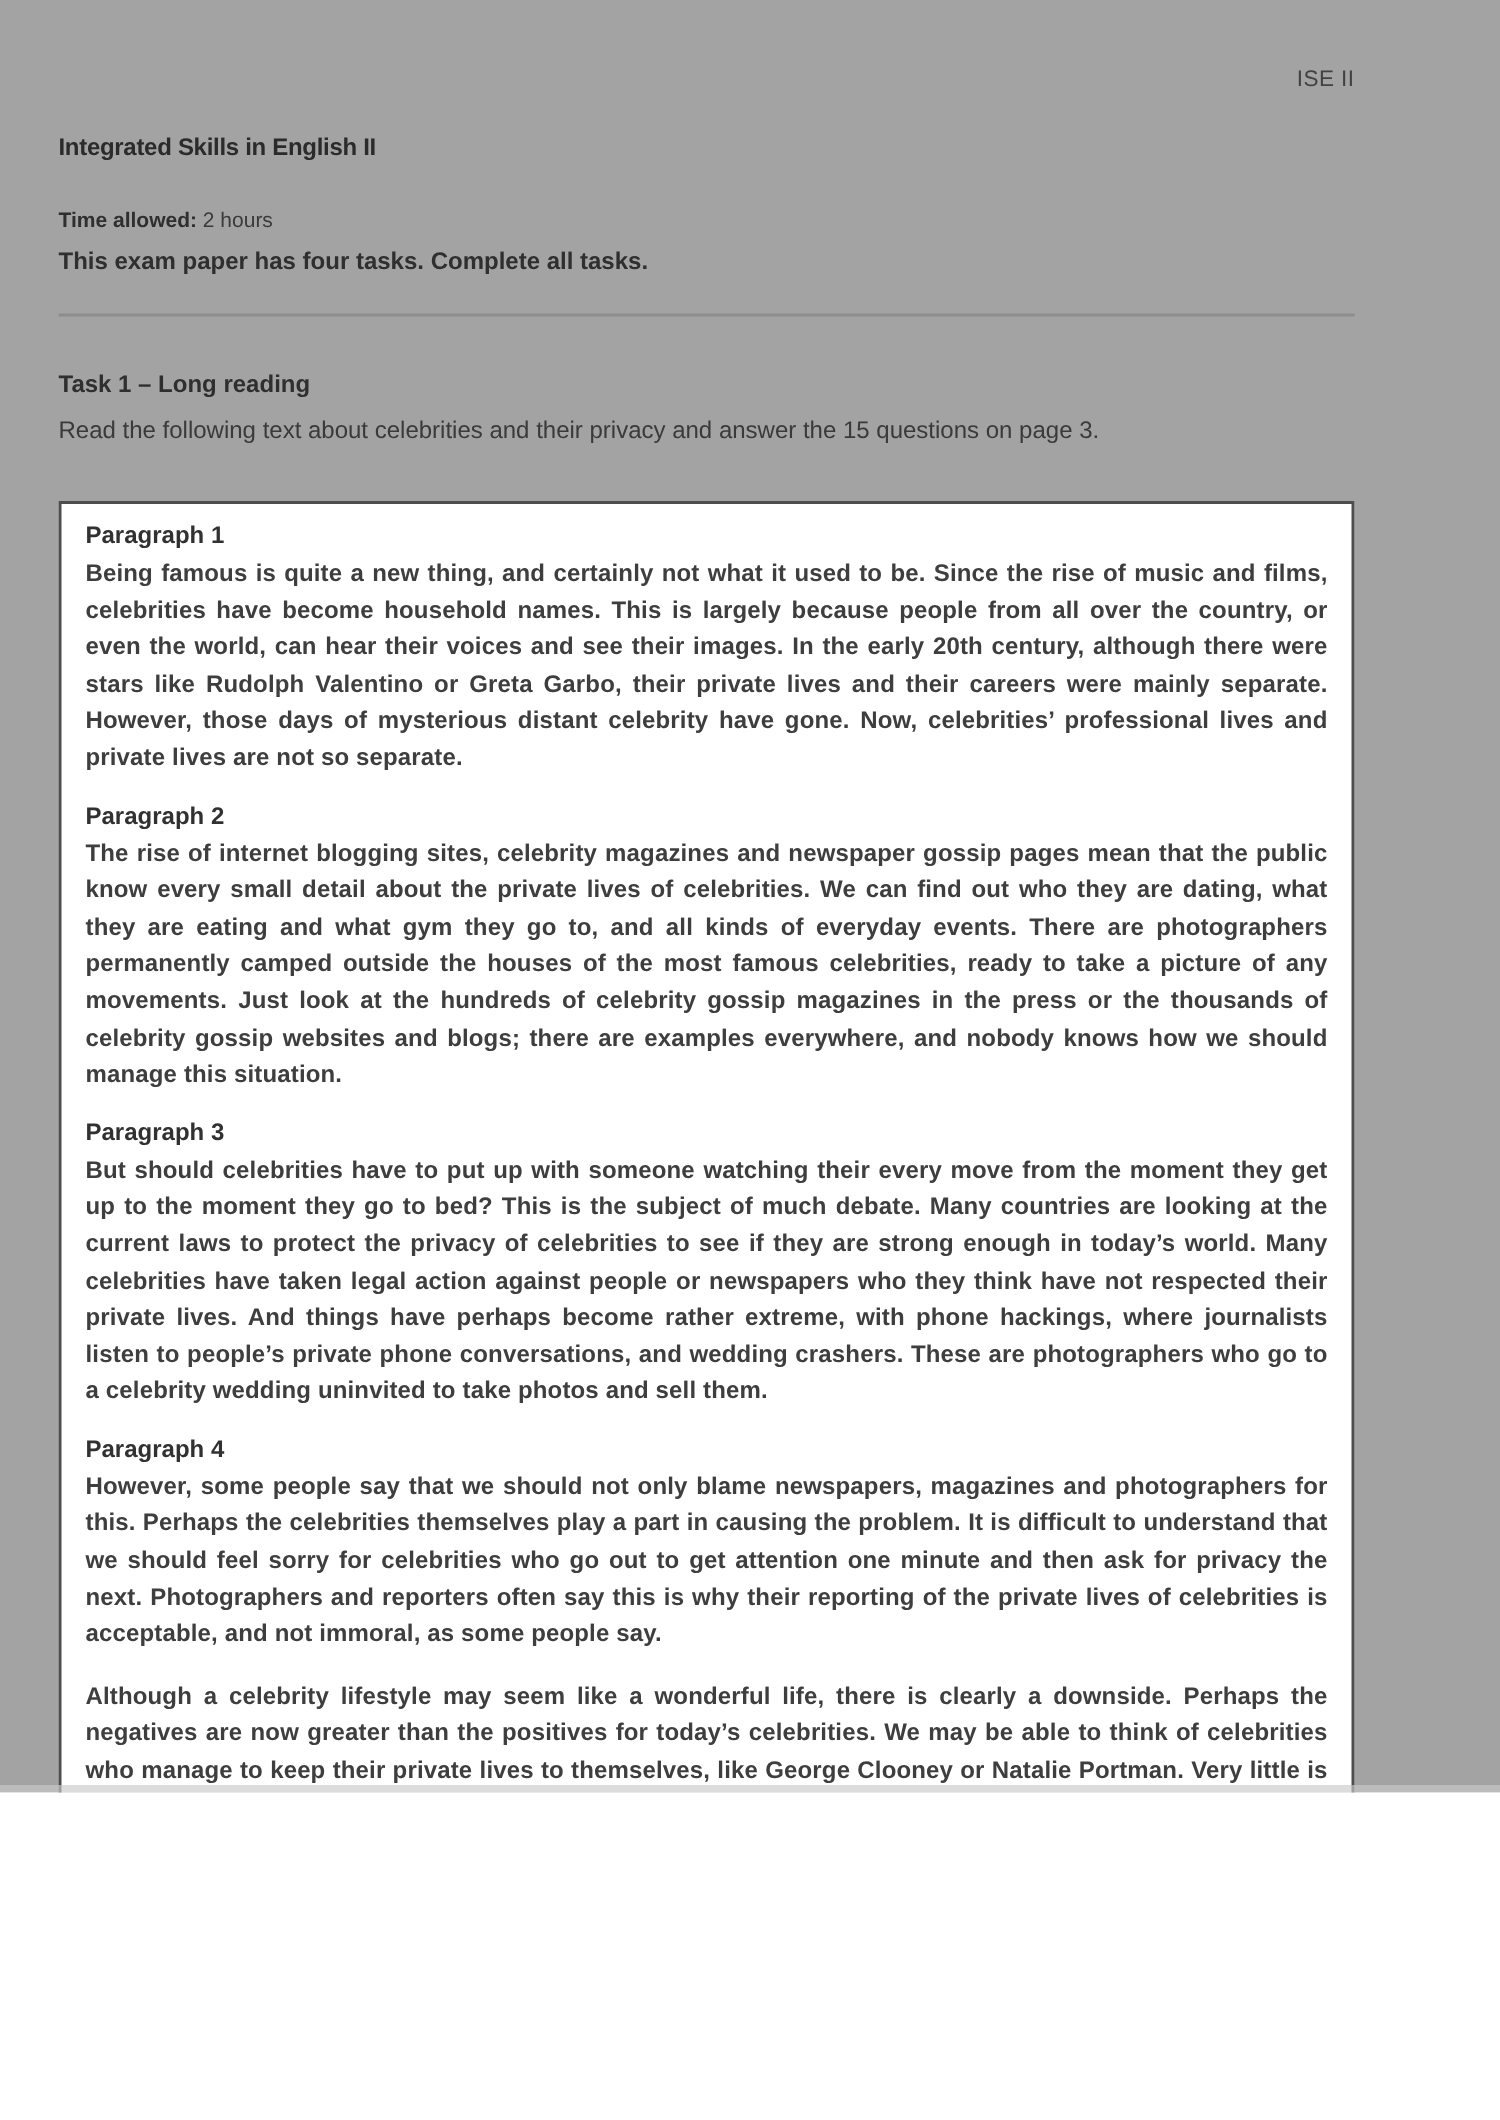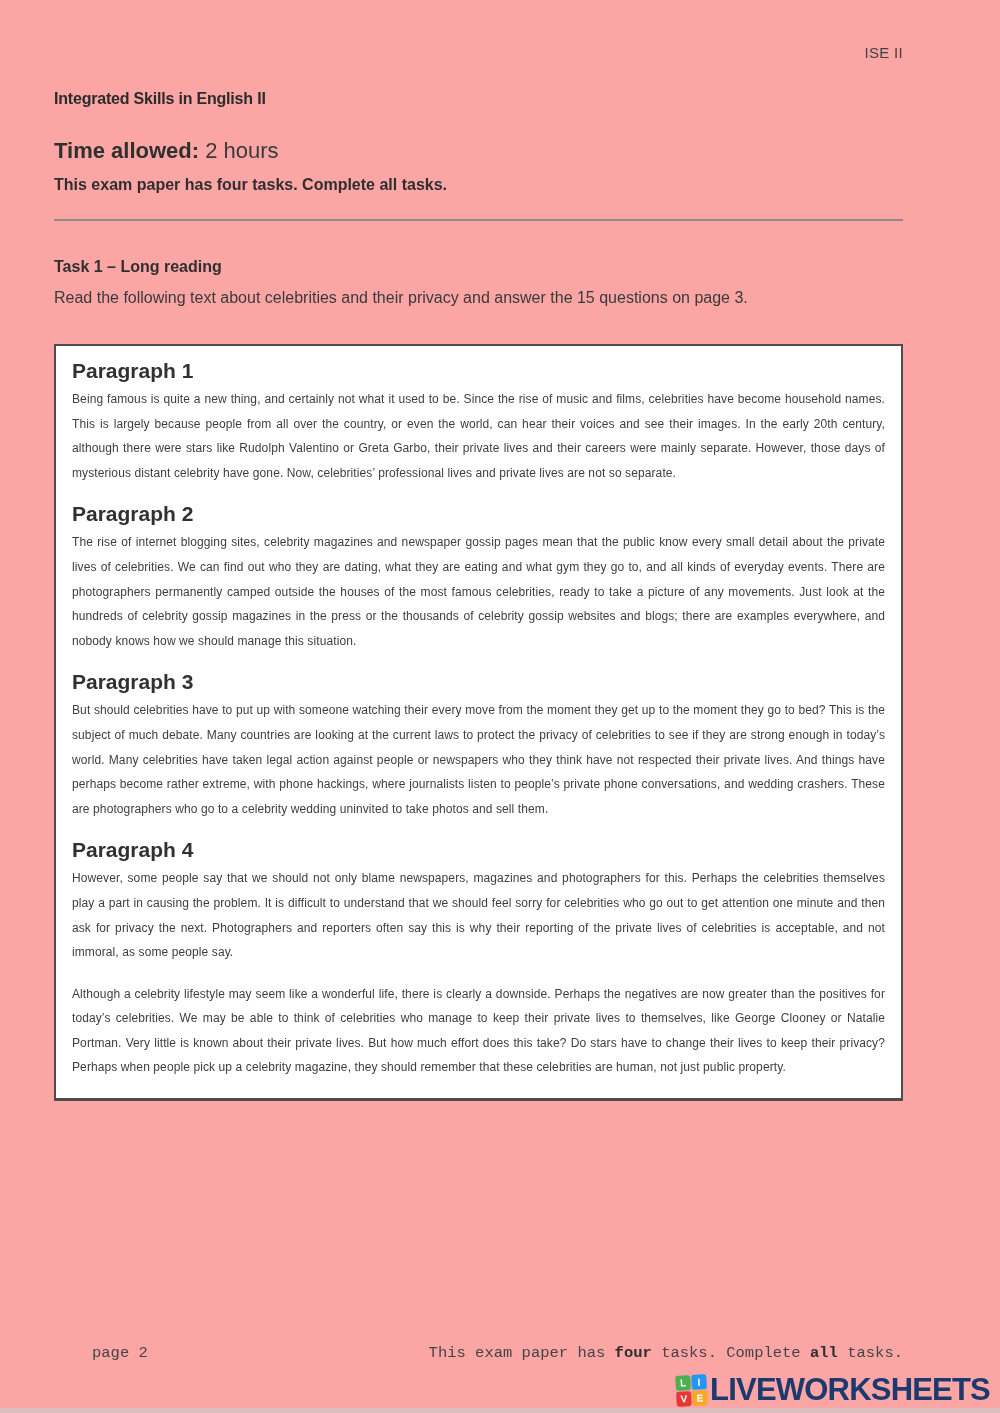--- a/index.html
+++ b/index.html
@@ -2,46 +2,46 @@
 <html><head>
 <meta charset="utf-8">
 <style>
   * { margin: 0; padding: 0; box-sizing: border-box; }
   html, body { background: #ffffff; }
   body { font-family: "Liberation Sans", sans-serif; color: #3e3e3e; }
 
   .sheet {
     position: relative;
     width: 1000px;
-    height: 1413px;
+    height: 1195px;
     margin: 0 auto;
-    background: #fca5a5;
+    background: #a3a3a3;
     overflow: hidden;
-    padding: 0 97px 0 54px;
+    padding: 0 97px 0 39px;
   }
 
   .exam-code {
     padding-top: 44px;
     text-align: right;
     font-size: 15px;
     color: #424242;
     letter-spacing: 0.3px;
   }
 
   .page-title {
     margin-top: 29px;
     font-size: 16px;
     font-weight: 700;
     color: #2b2b2b;
     letter-spacing: -0.2px;
   }
 
   .time-line {
     margin-top: 30px;
-    font-size: 22px;
+    font-size: 14px;
     color: #3a3a3a;
   }
   .time-line .lbl { font-weight: 700; color: #2f2f2f; }
 
   .exam-instruction {
     margin-top: 12px;
     font-size: 16px;
     font-weight: 700;
     color: #2f2f2f;
   }
@@ -70,32 +70,33 @@
     margin-top: 37px;
     border: 2px solid #4d4d4d;
     border-bottom-width: 3px;
     padding: 13px 16px 18px 16px;
     background: #ffffff;
   }
 
   .para + .para { margin-top: 17px; }
 
   .para-label {
-    font-size: 21px;
+    font-size: 16px;
     font-weight: 700;
     color: #313131;
   }
 
   .para-text {
     margin-top: 4px;
-    font-size: 12px;
+    font-size: 16px;
     line-height: 24.6px;
     text-align: justify;
     color: #3e3e3e;
     letter-spacing: 0.1px;
+    font-weight: bold;
   }
 
   .footer-row {
     position: absolute;
     left: 92px;
     right: 97px;
     top: 1344px;
     display: flex;
     justify-content: space-between;
     align-items: flex-end;

